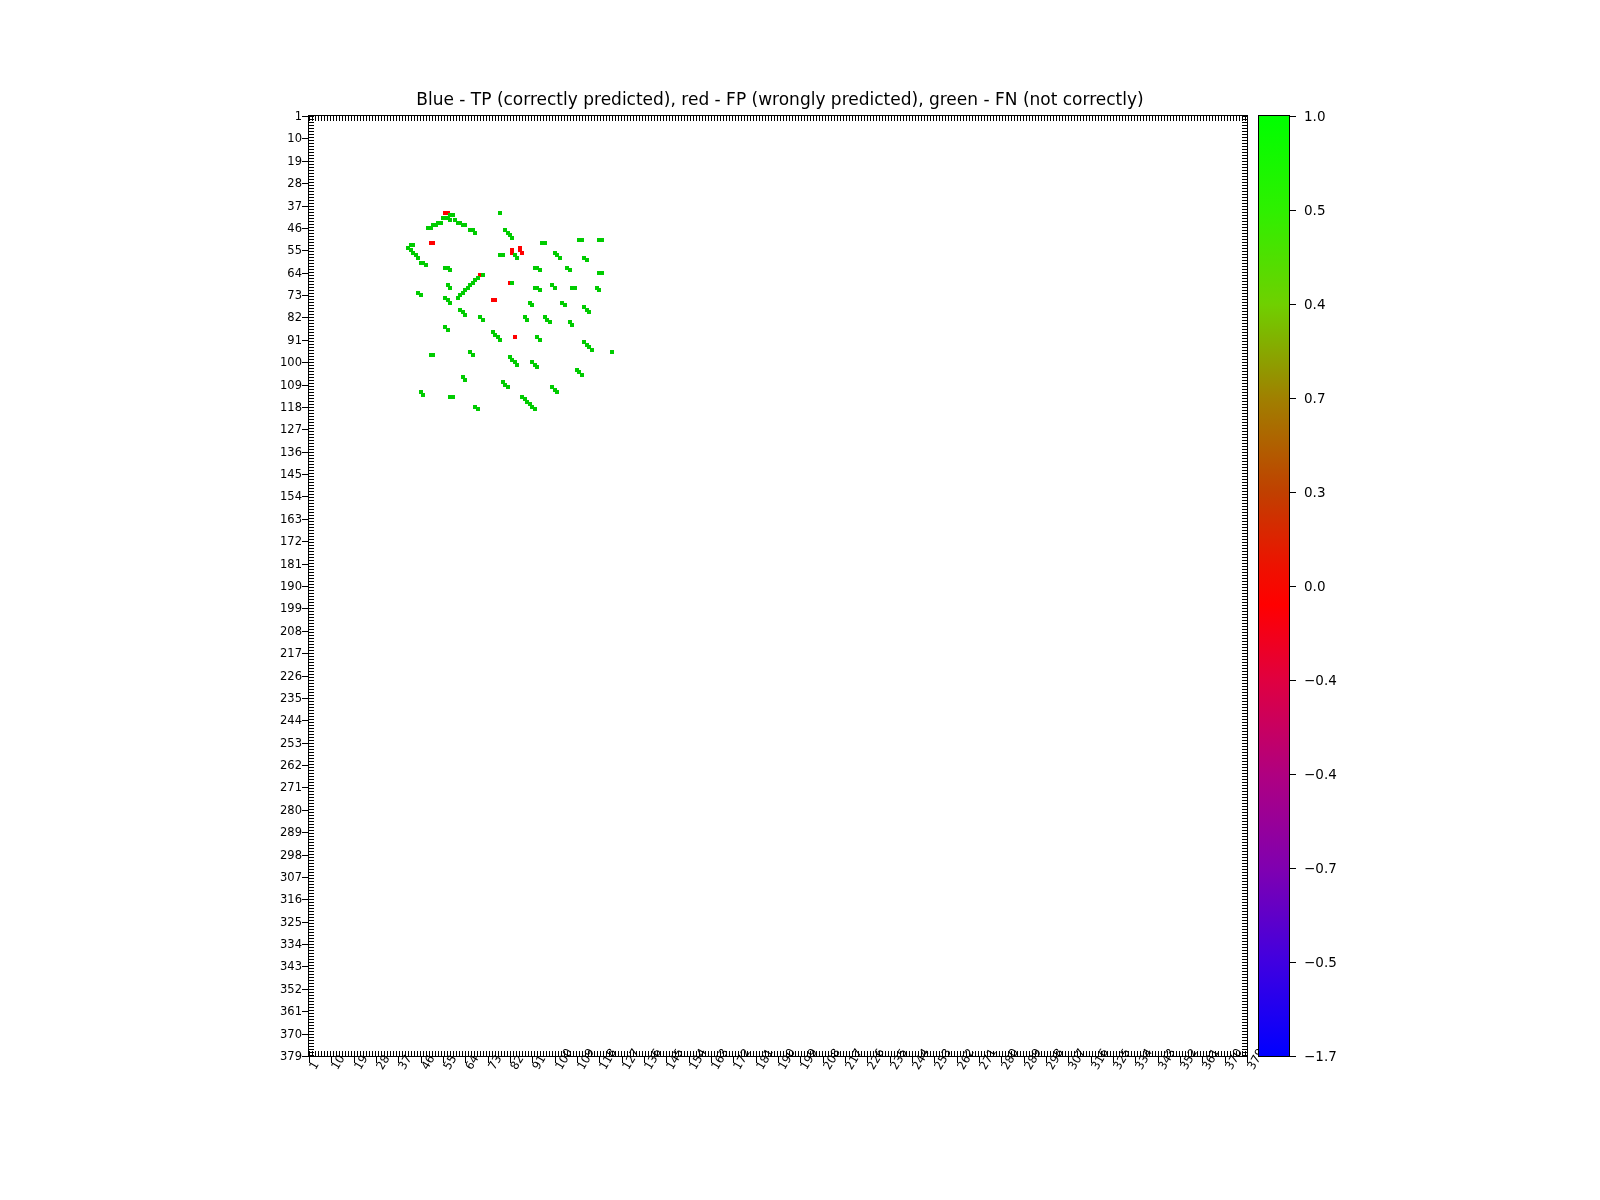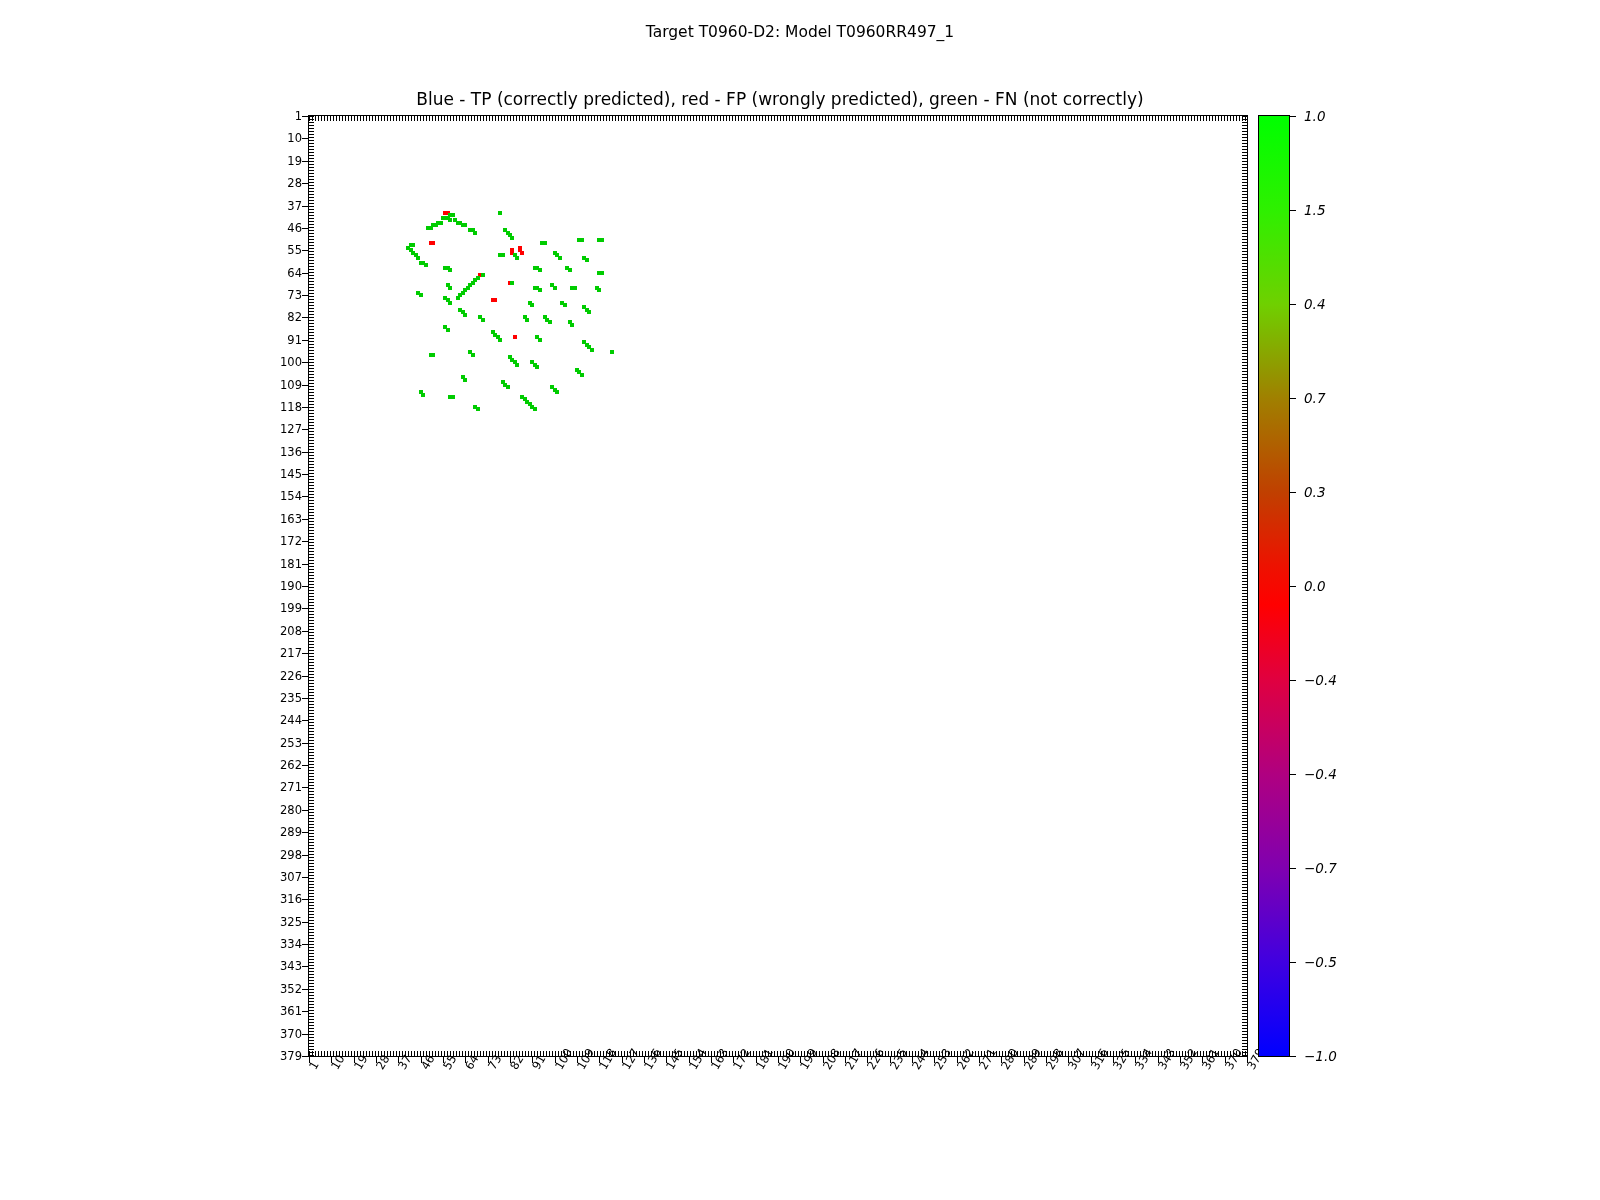--- a/index.html
+++ b/index.html
@@ -159,21 +159,20 @@
       #8000b0 80%,
       #4000e0 90%,
       #0000ff 100%);
   }
   #colorbar-ticks {
     position: absolute;
     left: 1290px;
     top: 115px;
     width: 70px;
     height: 942px;
-    font-style: italic;
   }
   .cb-label {
     position: absolute;
     left: 14px;
     font-size: 13.5px;
     color: #000;
     white-space: nowrap;
     transform: translateY(-50%);
   }
   .cb-mark {
@@ -183,21 +182,20 @@
     height: 1px;
     background: #000;
   }
 </style>
 </head>
 <body>
 
 <div id="root">
 
   <div class="title-block">
-    <div class="title-line">Target T0960-D2: Model T0960RR497_1</div>
   </div>
 
   <div class="subtitle">Blue - TP (correctly predicted), red - FP (wrongly predicted), green - FN (not correctly)</div>
 
   <div id="plot-area">
     <div class="frame-ticks" id="ticks-top"></div>
     <div class="frame-ticks" id="ticks-bottom"></div>
     <div class="frame-ticks vert" id="ticks-left"></div>
     <div class="frame-ticks vert" id="ticks-right"></div>
     <div id="dots-layer">
@@ -502,39 +500,39 @@
       <div class="xtick" style="left: 913.667px;">370</div>
       <div class="xtick-mark" style="left: 916.667px;"></div>
       <div class="xtick" style="left: 936px;">379</div>
       <div class="xtick-mark" style="left: 939px;"></div>
     </div>
 
   <div id="colorbar"></div>
   <div id="colorbar-ticks">
       <div class="cb-label" style="top: 1px;">1.0</div>
       <div class="cb-mark" style="top: 1px;"></div>
-      <div class="cb-label" style="top: 95px;">1.5</div>
+      <div class="cb-label" style="top: 95px;">0.5</div>
       <div class="cb-mark" style="top: 95px;"></div>
       <div class="cb-label" style="top: 189px;">0.4</div>
       <div class="cb-mark" style="top: 189px;"></div>
       <div class="cb-label" style="top: 283px;">0.7</div>
       <div class="cb-mark" style="top: 283px;"></div>
       <div class="cb-label" style="top: 377px;">0.3</div>
       <div class="cb-mark" style="top: 377px;"></div>
       <div class="cb-label" style="top: 471px;">0.0</div>
       <div class="cb-mark" style="top: 471px;"></div>
       <div class="cb-label" style="top: 565px;">−0.4</div>
       <div class="cb-mark" style="top: 565px;"></div>
       <div class="cb-label" style="top: 659px;">−0.4</div>
       <div class="cb-mark" style="top: 659px;"></div>
       <div class="cb-label" style="top: 753px;">−0.7</div>
       <div class="cb-mark" style="top: 753px;"></div>
       <div class="cb-label" style="top: 847px;">−0.5</div>
       <div class="cb-mark" style="top: 847px;"></div>
-      <div class="cb-label" style="top: 941px;">−1.0</div>
+      <div class="cb-label" style="top: 941px;">−1.7</div>
       <div class="cb-mark" style="top: 941px;"></div>
     </div>
 
 <div class="ytick-mark" style="top: 116px;"></div>
     <div class="ytick-mark" style="top: 138.381px;"></div>
     <div class="ytick-mark" style="top: 160.762px;"></div>
     <div class="ytick-mark" style="top: 183.143px;"></div>
     <div class="ytick-mark" style="top: 205.524px;"></div>
     <div class="ytick-mark" style="top: 227.905px;"></div>
     <div class="ytick-mark" style="top: 250.286px;"></div>

